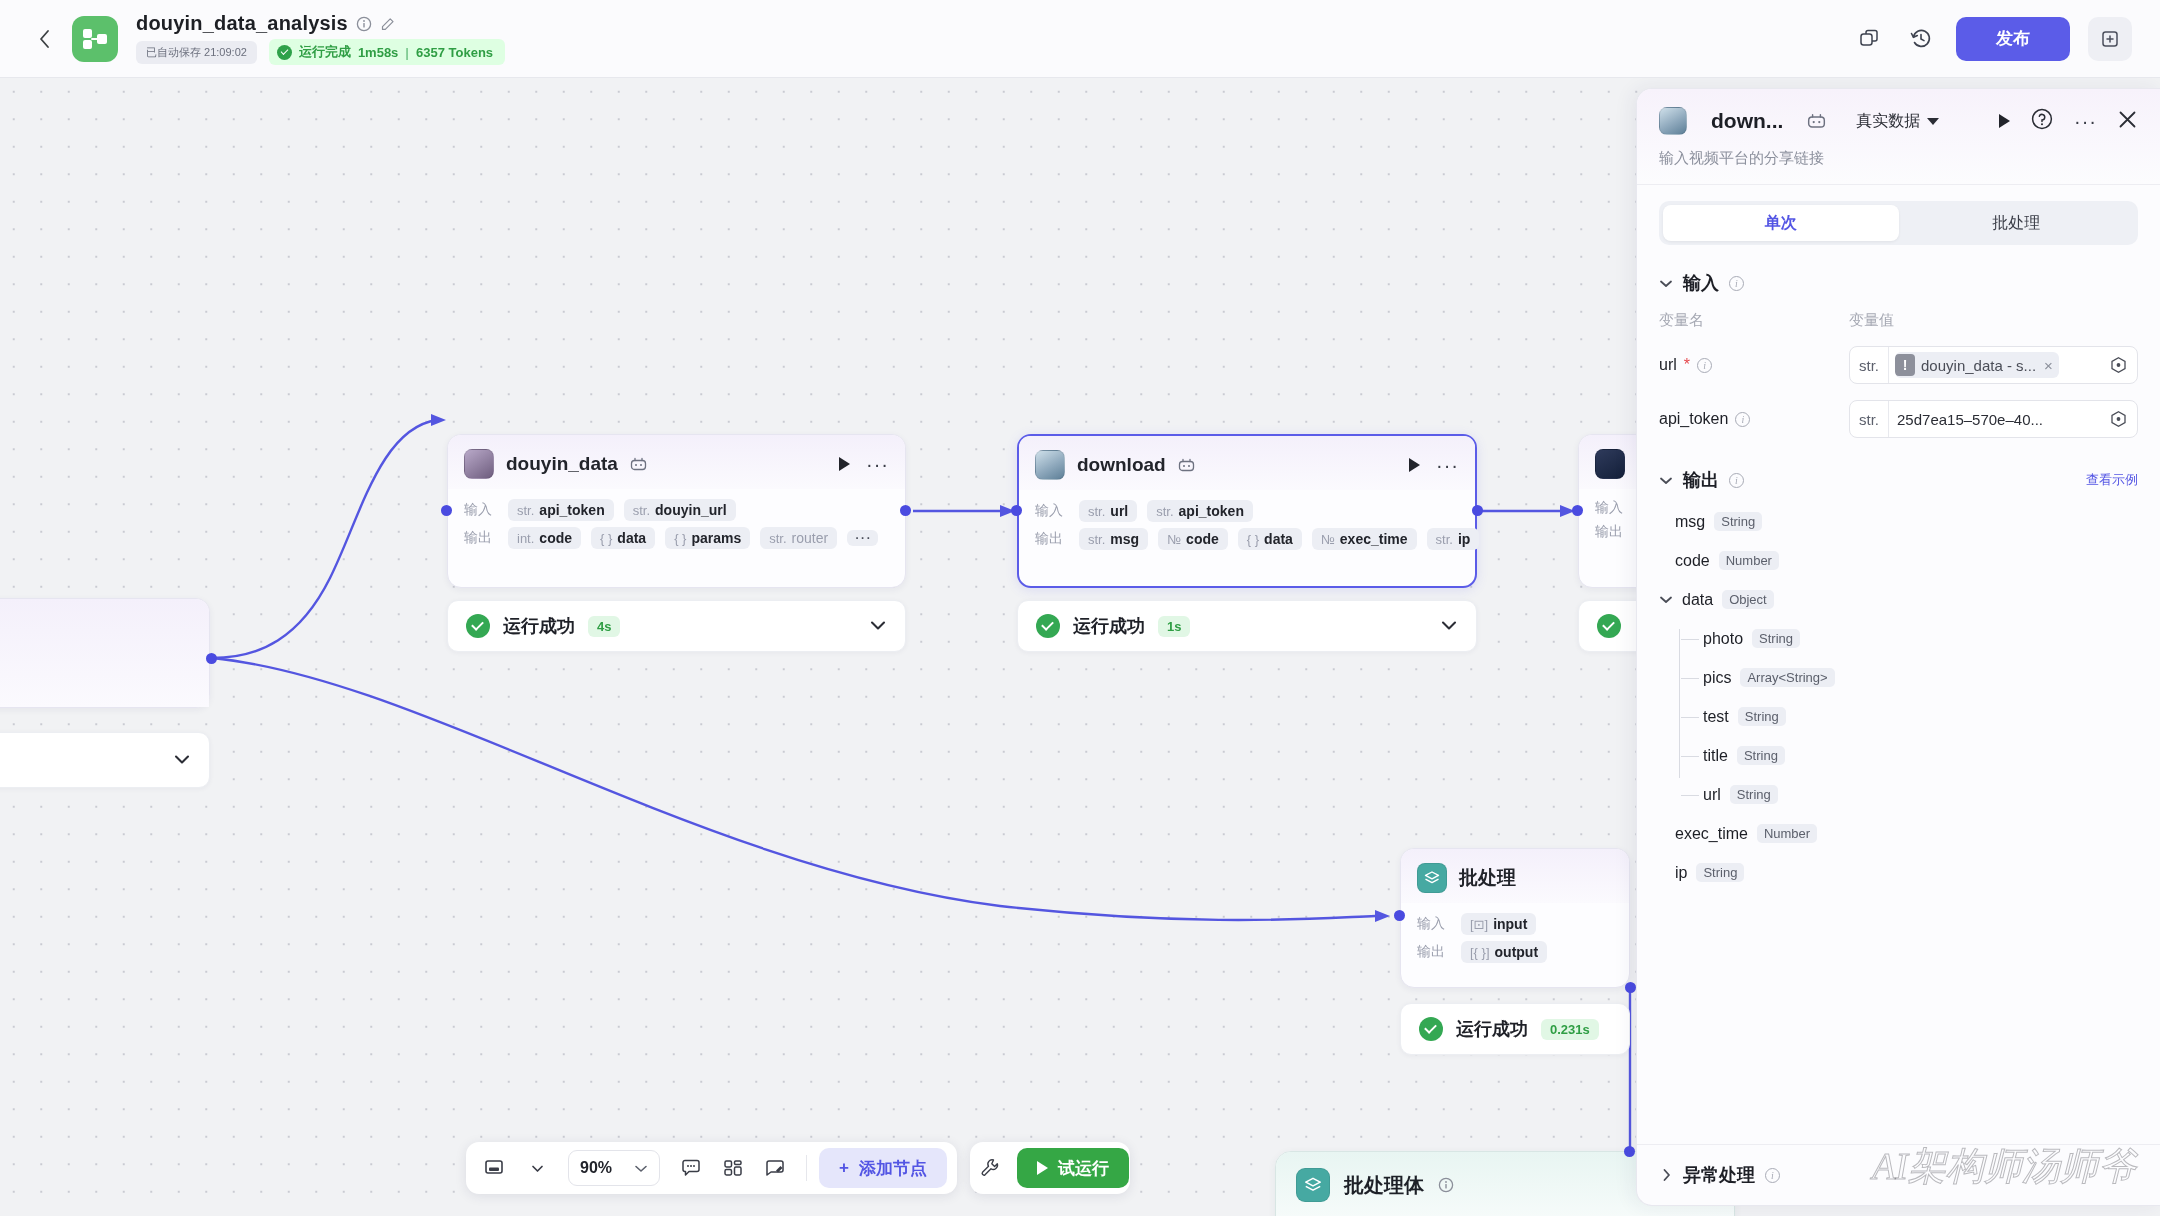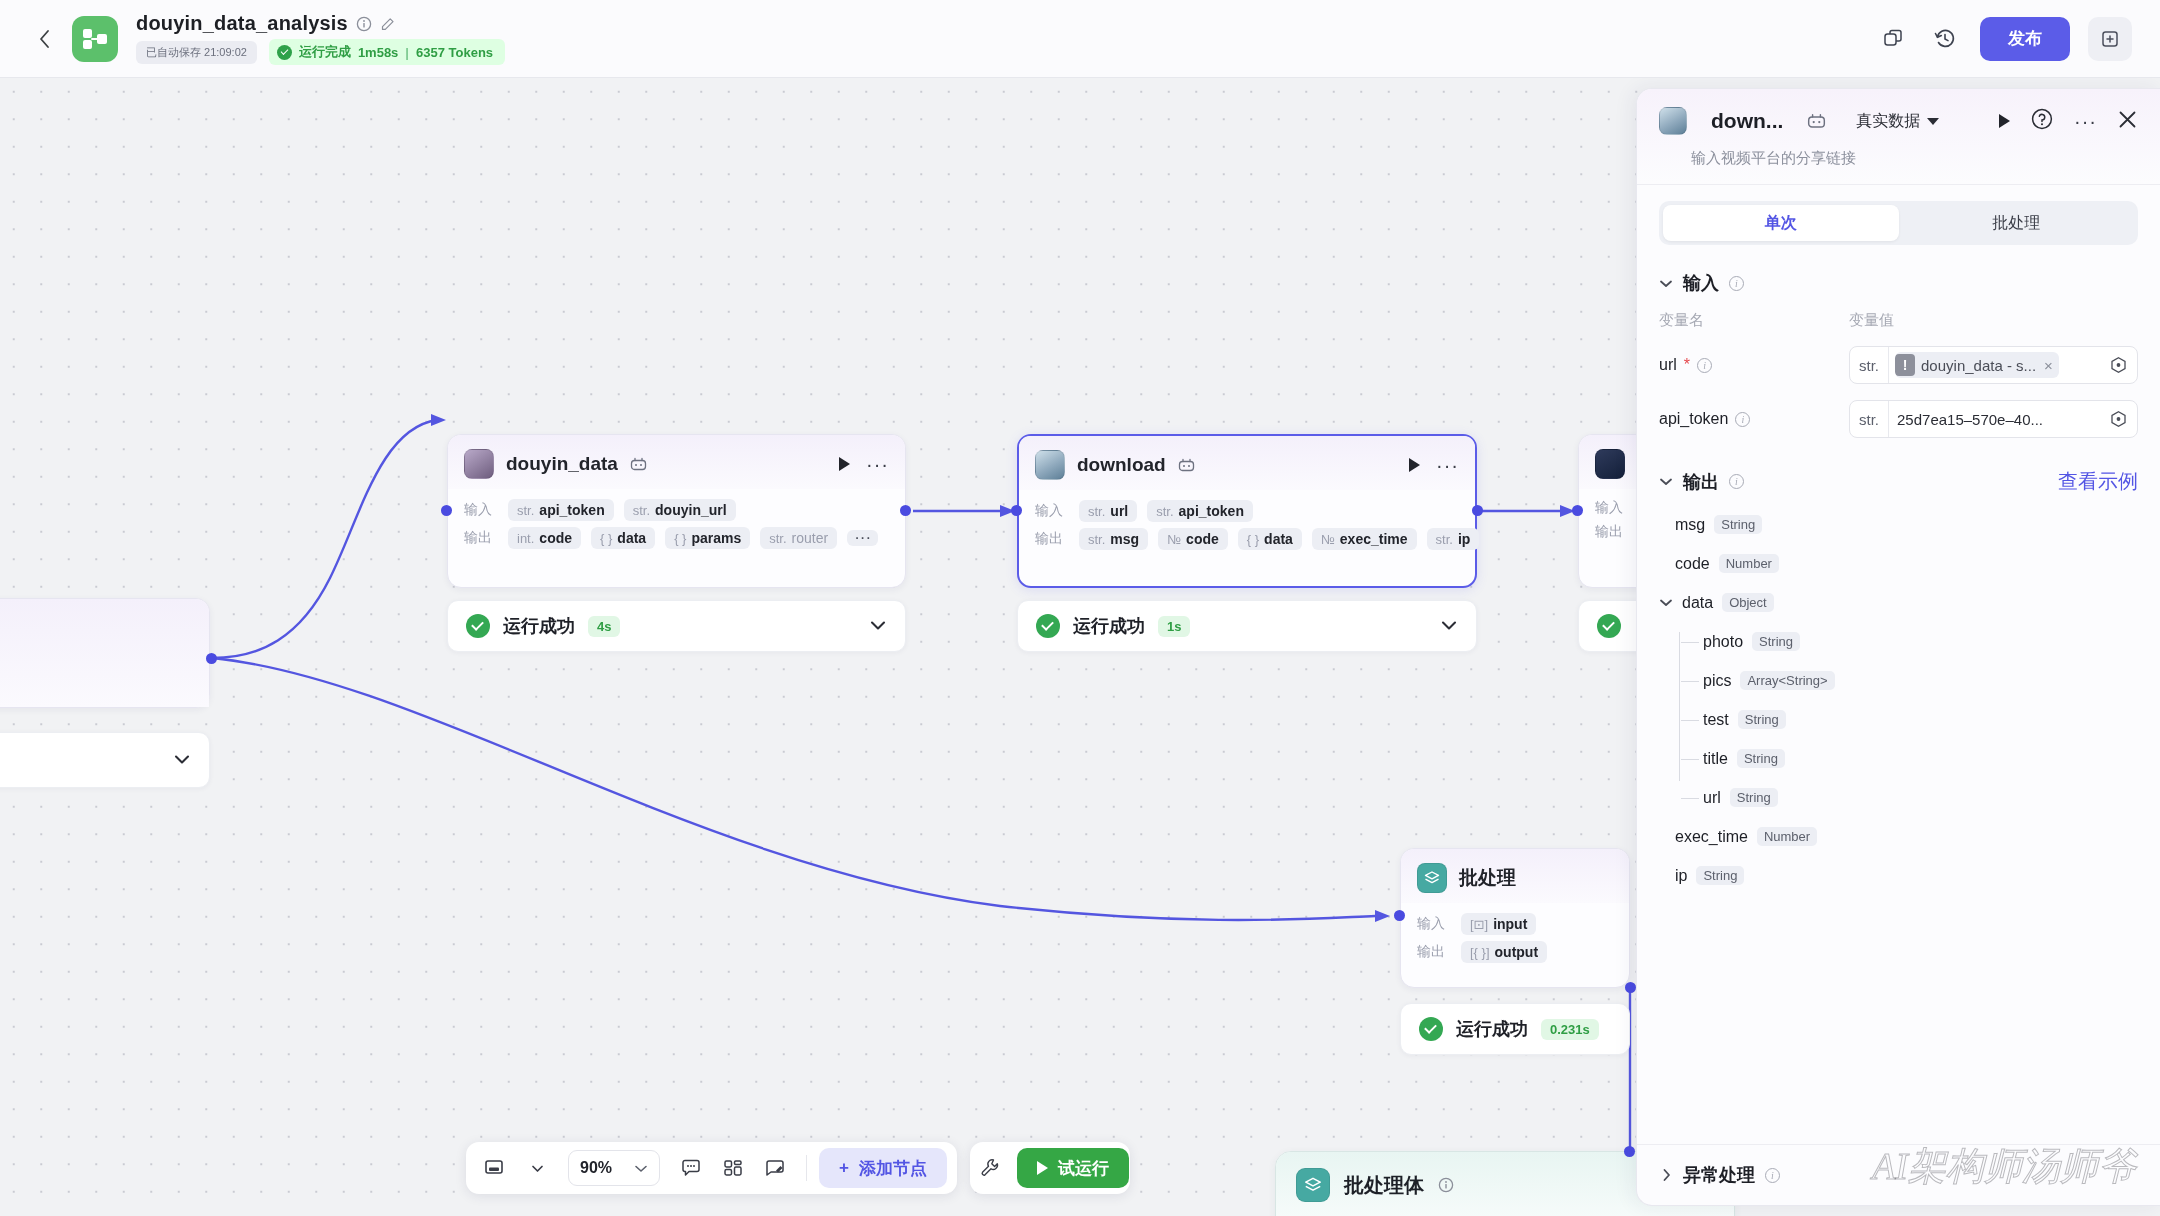--- a/index.html
+++ b/index.html
@@ -52,21 +52,21 @@
   }
   .chip-run .sep { color: #7bc98e; }
 
   .header-right { margin-left: auto; display: flex; align-items: center; gap: 18px; }
   .hdr-icon {
     width: 34px; height: 34px; display: flex; align-items: center; justify-content: center;
     color: #3e4350; cursor: pointer;
   }
   .btn-publish {
     background: #5b5ce8; color: #fff; font-size: 17px; font-weight: 600;
-    padding: 0 28px; height: 44px; border-radius: 10px; display: flex; align-items: center;
+    padding: 0 40px; height: 44px; border-radius: 10px; display: flex; align-items: center;
     cursor: pointer; border: none;
   }
   .btn-sq {
     width: 44px; height: 44px; border-radius: 10px; background: #eeeff4;
     display: flex; align-items: center; justify-content: center; color: #4b4f5c; cursor: pointer;
   }
 
   
   .canvas {
     position: absolute; left: 0; top: 78px; width: 2160px; height: 1138px;
@@ -198,38 +198,38 @@
     border-radius: 15px 0 0 0;
   }
   .p-head-row { display: flex; align-items: center; gap: 24px; }
   .p-avatar { width: 28px; height: 28px; border-radius: 8px; flex:none;
     background: linear-gradient(150deg,#cfe0ea 0%, #8fa9bd 55%, #5d7f97 100%);
     border: 1px solid rgba(0,0,0,.08); }
   .p-title { font-size: 21px; font-weight: 700; color: #1d1f26; }
   .p-mode { font-size: 16px; color: #2b2d35; display: flex; align-items: center; gap: 7px; cursor:pointer; margin-left: 6px; }
   .caret-d { width:0;height:0;border-left:6px solid transparent;border-right:6px solid transparent;border-top:7px solid #2b2d35; }
   .p-actions { margin-left: auto; display: flex; align-items: center; gap: 20px; }
-  .p-sub { font-size: 15px; color: #8c909d; padding: 14px 0 16px 0; margin-left: 32px; }
+  .p-sub { font-size: 15px; color: #8c909d; padding: 14px 0 16px 0; }
   .p-divider { height: 1px; background: #ededf2; }
 
   .tabs {
     margin: 16px 22px 0 22px; background: #eef0f5; border-radius: 10px; padding: 4px;
     display: flex; height: 44px;
   }
   .tab {
     flex: 1; display: flex; align-items: center; justify-content: center;
     font-size: 16px; color: #3a3d47; border-radius: 8px; cursor: pointer;
   }
   .tab.active { background: #fff; color: #5355e4; font-weight: 600; box-shadow: 0 1px 3px rgba(0,0,0,.06); }
 
   .p-body { flex: 1; overflow: hidden; padding: 0 22px; }
   .sec-title { display: flex; align-items: center; gap: 10px; margin-top: 26px; }
   .sec-chev { color: #4a4d57; font-size: 15px; width: 14px; display:inline-flex; justify-content:center; }
   .sec-name { font-size: 18px; font-weight: 700; color: #1d1f26; }
-  .sec-link { margin-left: auto; font-size: 20px; color: #5355e4; cursor: pointer; }
+  .sec-link { margin-left: auto; font-size: 13px; color: #5355e4; cursor: pointer; }
   .info-i {
     width: 15px; height: 15px; border-radius: 50%; border: 1.3px solid #a8abb6;
     color: #a8abb6; font-size: 10px; font-style: italic; display: inline-flex;
     align-items: center; justify-content: center; font-family: "Liberation Serif", serif;
   }
 
   .var-head { display: flex; margin-top: 16px; font-size: 15px; color: #a5a8b3; }
   .var-head .c1 { width: 190px; }
   .var-row { display: flex; align-items: center; margin-top: 16px; }
   .var-name { width: 190px; font-size: 16px; color: #1d1f26; display:flex; align-items:center; gap: 7px; }

